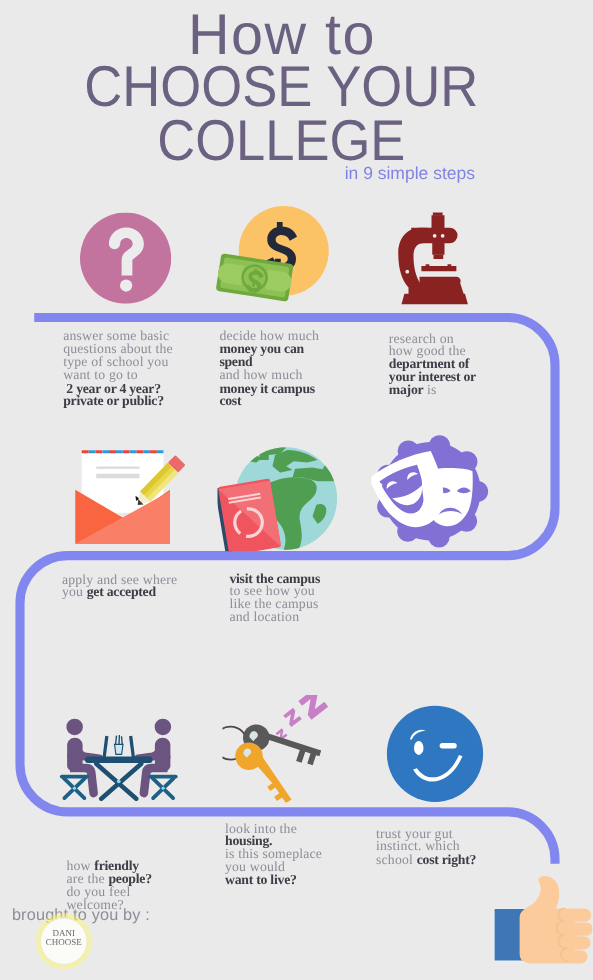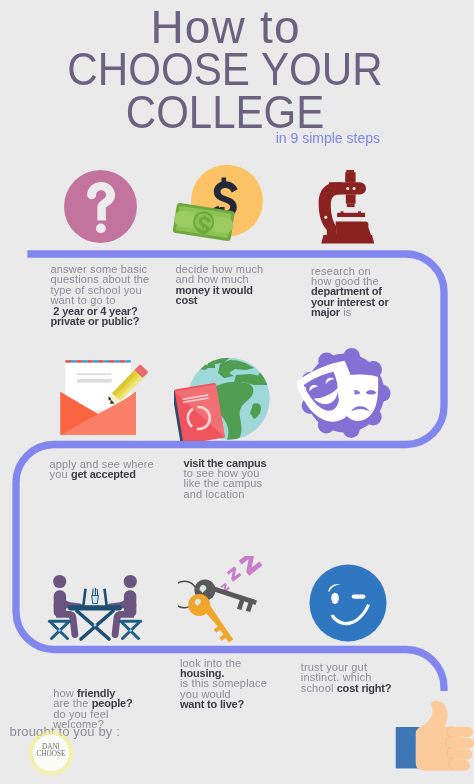--- a/index.html
+++ b/index.html
@@ -15,21 +15,21 @@
   .t2{top:42px;font-size:46px;transform:scaleX(.916);}
   .t3{top:85px;font-size:46px;transform:scaleX(.913);}
   .sub{position:absolute;top:130px;left:0;width:380px;text-align:right;
        font-size:14px;color:#8183e4;}
 
   
   .snake{position:absolute;left:0;top:0;width:474px;height:784px;pointer-events:none;}
 
   
   .tx{position:absolute;font-size:11px;line-height:10.4px;color:#8d8d99;letter-spacing:0.15px;
-      font-family:Liberation Sans, sans-serif;white-space:pre;}
+      font-family:Liberation Serif, serif;white-space:pre;}
   .tx b{color:#3d3d48;font-weight:bold;letter-spacing:-0.2px;}
 
   
   .ic{position:absolute;}
 
   
   .credit{position:absolute;left:9.5px;top:724px;font-size:13px;color:#8d8d99;letter-spacing:.15px;}
   .badge{position:absolute;left:26px;top:728px;width:50px;height:52px;}
   .badge-txt{position:absolute;left:26px;top:744px;width:50px;text-align:center;
              font-family:"Liberation Serif",serif;font-size:7.2px;color:#6d6d70;line-height:6.6px;}
@@ -109,22 +109,24 @@
     </svg>
   </div>
 
   <div class="tx" style="left:50.5px;top:264px;">answer some basic
 questions about the
 type of school you
 want to go to
 <b> 2 year or 4 year?
 private or public?</b></div>
   <div class="tx" style="left:175.5px;top:264px;">decide how much
+<b>money you can
+spend</b>
 and how much
-<b>money it would
+<b>money it campus
 cost</b></div>
   <div class="tx" style="left:311px;top:265.5px;">research on
 how good the
 <b>department of
 your interest or
 major</b> is</div>
 
   <div class="ic" style="left:48px;top:357px;width:100px;height:80px;">
     <svg viewBox="0 0 100 80" width="100" height="80">
 

